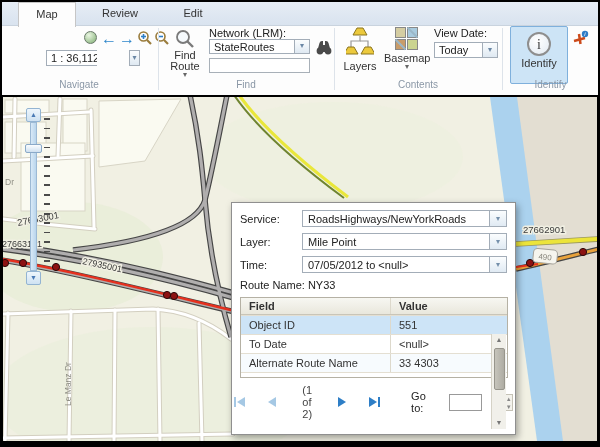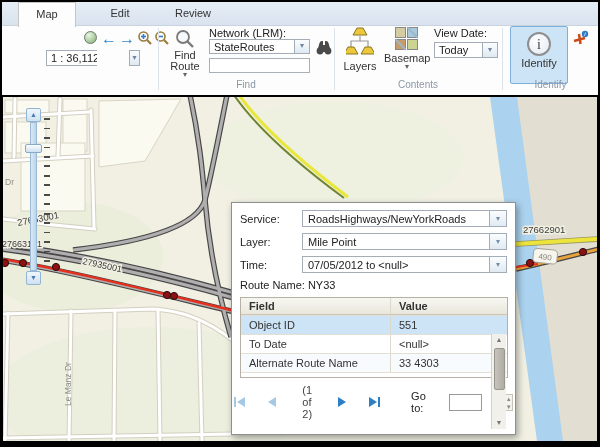--- a/index.html
+++ b/index.html
@@ -98,22 +98,22 @@
 
   svg text { font-family:"Liberation Sans", sans-serif; }
   .halo { paint-order:stroke; stroke:#f1f0e3; stroke-width:3px; fill:#3c3c3c; }
 </style>
 </head>
 <body>
 
 <div id="ribbon">
   <div id="tabbar">
     <div class="tab active">Map</div>
+    <div class="tab">Review</div>
     <div class="tab">Edit</div>
-    <div class="tab">Review</div>
   </div>
 
   <div id="ribbonbody">
 
     <div class="navico" style="left:82px;">
       <span style="display:block;width:13px;height:13px;border-radius:50%;border:1px solid #6a7a6a;background:radial-gradient(circle at 35% 30%,#eaf6e2,#7fae72);"></span>
     </div>
     <div class="navico arrowglyph" style="left:99px;">←</div>
     <div class="navico arrowglyph" style="left:117px;">→</div>
     <div class="navico" style="left:135px;top:4px;">
@@ -128,20 +128,21 @@
       <svg width="16" height="16">
           <circle cx="6.5" cy="6.5" r="4.5" fill="#fff" stroke="#9a7c3c" stroke-width="1.6"></circle>
           <line x1="10" y1="10" x2="14" y2="14" stroke="#9a7c3c" stroke-width="2.2"></line>
           <line x1="4" y1="6.5" x2="9" y2="6.5" stroke="#2e7ec6" stroke-width="1.6"></line>
         </svg>
     </div>
     <div class="combo" style="left:44px;top:24px;width:94px;gap:32px;">
       <span class="cbx" style="width:76px;height:16px;">1 : 36,112</span>
       <span class="cbtn">▾</span>
     </div>
+    <div class="grouplabel" style="left:0px;width:154px;">Navigate</div>
     <div class="gsep" style="left:156px;"></div>
 
     <div id="findroute-btn">
       <svg class="iconbox" width="22" height="22">
           <circle cx="9" cy="9" r="6" fill="#f5f9fc" stroke="#7a7a7a" stroke-width="1.8"></circle>
           <line x1="13.5" y1="13.5" x2="19" y2="19" stroke="#7a7a7a" stroke-width="2.4"></line>
         </svg>
       <div class="btnlabel" style="margin-top:0;line-height:11px;">Find</div>
       <div class="btnlabel" style="margin-top:0;line-height:11px;">Route</div>
       <div class="caret">▾</div>

